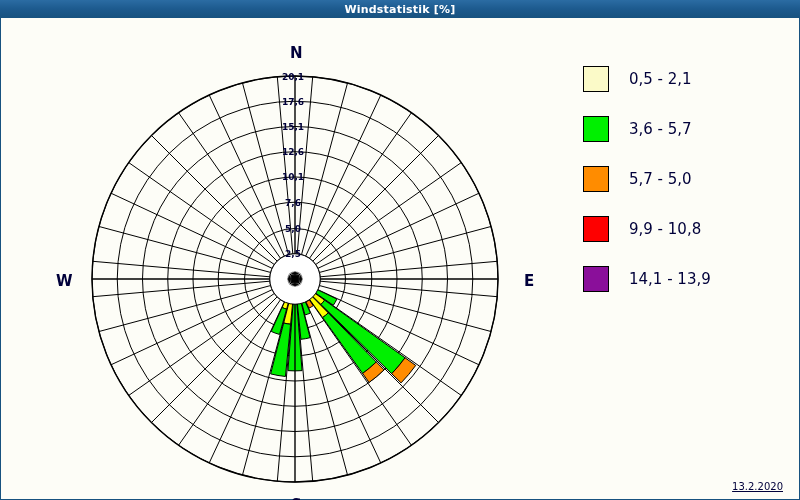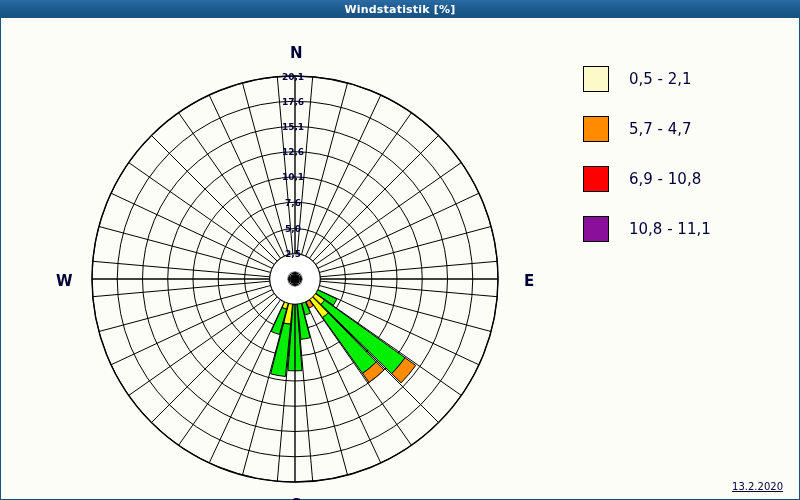--- a/index.html
+++ b/index.html
@@ -242,28 +242,32 @@
     <div class="compass" id="lbl-s">S</div>
     <div class="compass" id="lbl-e">E</div>
     <div class="compass" id="lbl-w">W</div>
 
     <div id="legend">
         <div class="legend-row">
           <div class="swatch" style="background: rgb(251, 250, 200);"></div>
           <div class="legend-label">0,5 - 2,1</div>
         </div>
         <div class="legend-row">
+          <div class="swatch" style="background: rgb(0, 240, 0);"></div>
+          <div class="legend-label">3,6 - 5,7</div>
+        </div>
+        <div class="legend-row">
           <div class="swatch" style="background: rgb(255, 140, 0);"></div>
-          <div class="legend-label">5,7 - 4,7</div>
+          <div class="legend-label">5,7 - 5,0</div>
         </div>
         <div class="legend-row">
           <div class="swatch" style="background: rgb(254, 0, 0);"></div>
-          <div class="legend-label">6,9 - 10,8</div>
+          <div class="legend-label">9,9 - 10,8</div>
         </div>
         <div class="legend-row">
           <div class="swatch" style="background: rgb(138, 15, 154);"></div>
-          <div class="legend-label">10,8 - 11,1</div>
+          <div class="legend-label">14,1 - 13,9</div>
         </div>
       </div>
 
     <div id="footer-date">13.2.2020</div>
   </div>
 </div>
 
 </body></html>

